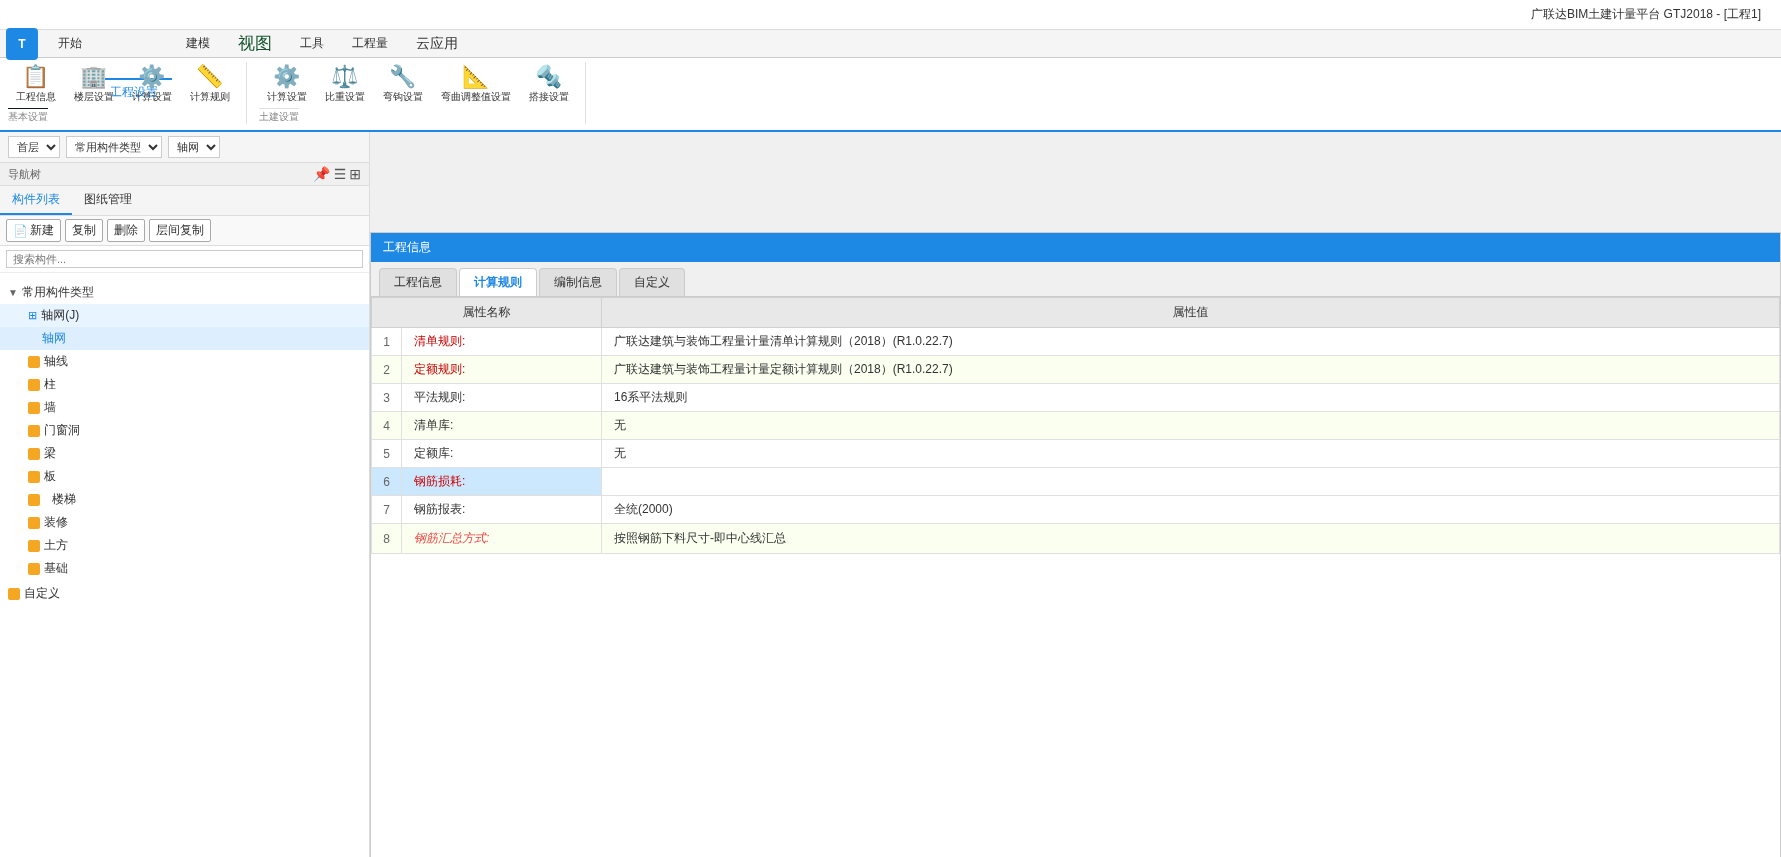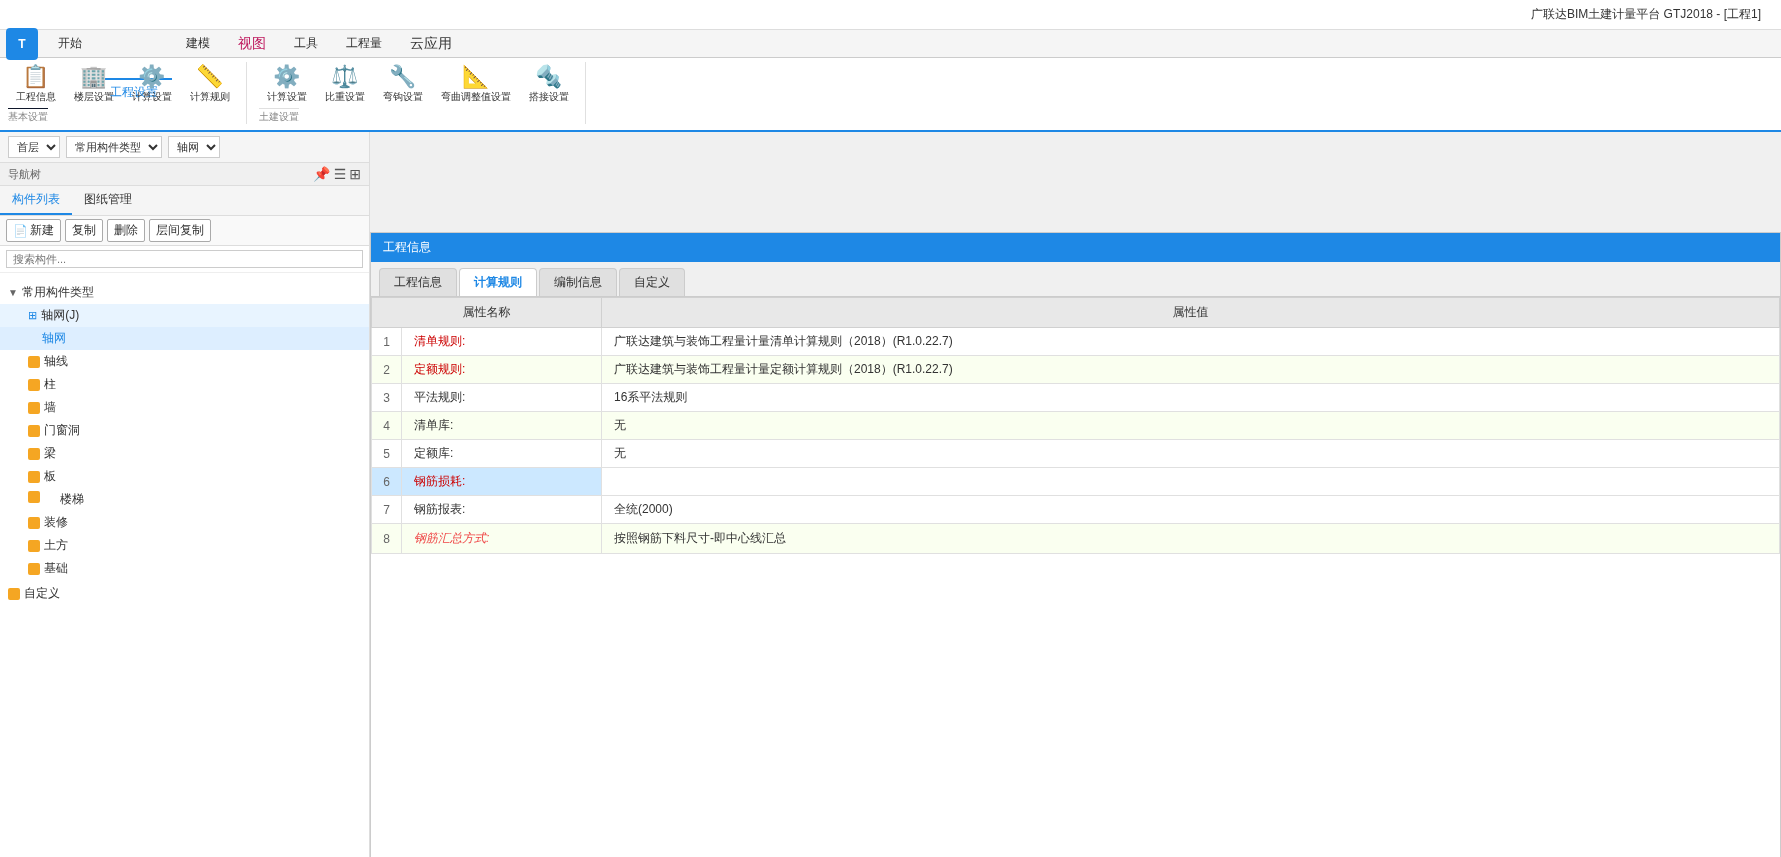--- a/index.html
+++ b/index.html
@@ -305,21 +305,21 @@
 <div class="ribbon">
 
   <div style="display:flex; align-items:center; background:#f5f5f5; border-bottom:1px solid #ccc; height:28px;">
     <div class="ribbon-logo">
       <span>T</span>
     </div>
     <div id="ribbon-tabs" style="display:flex; height:100%;">
     <div class="ribbon-tab" style="padding: 4px 14px; cursor: pointer; font-size: 12px; height: 100%; display: flex; align-items: center; color: rgb(51, 51, 51);">开始</div>
         <div class="ribbon-tab active" style="padding: 4px 14px; cursor: pointer; font-size: 12px; height: 100%; display: flex; align-items: center; background: rgb(255, 255, 255); color: rgb(30, 136, 229); border-top: 2px solid rgb(30, 136, 229);">工程设置</div>
         <div class="ribbon-tab" style="padding: 4px 14px; cursor: pointer; font-size: 12px; height: 100%; display: flex; align-items: center; color: rgb(51, 51, 51);">建模</div>
-        <div class="ribbon-tab" style="padding: 4px 14px; cursor: pointer; font-size: 14px; height: 100%; display: flex; align-items: center; color: #be185d;">视图</div>
+        <div class="ribbon-tab" style="padding: 4px 14px; cursor: pointer; font-size: 17px; height: 100%; display: flex; align-items: center; color: #14532d;">视图</div>
         <div class="ribbon-tab" style="padding: 4px 14px; cursor: pointer; font-size: 12px; height: 100%; display: flex; align-items: center; color: rgb(51, 51, 51);">工具</div>
         <div class="ribbon-tab" style="padding: 4px 14px; cursor: pointer; font-size: 12px; height: 100%; display: flex; align-items: center; color: rgb(51, 51, 51);">工程量</div>
         <div class="ribbon-tab" style="padding: 4px 14px; cursor: pointer; font-size: 14px; height: 100%; display: flex; align-items: center; color: rgb(51, 51, 51);">云应用</div>
       </div>
   </div>
 
   <div class="ribbon-toolbar" style="display:flex; align-items:flex-start; padding:4px 0; min-height:72px; background:#fff;">
 
     <div class="toolbar-group" style="display:flex; flex-direction:column; padding:0 8px; border-right:1px solid #e0e0e0;">
       <div style="display:flex; gap:2px;">
@@ -455,21 +455,21 @@
           <span>门窗洞</span>
         </div>
         <div style="padding:3px 28px;font-size:12px;color:#333;cursor:pointer;display:flex;align-items:center;gap:4px;" class="tree-item">
           <span style="display:inline-block;width:12px;height:12px;background:#f5a623;border-radius:2px;"></span>
           <span>梁</span>
         </div>
         <div style="padding:3px 28px;font-size:12px;color:#333;cursor:pointer;display:flex;align-items:center;gap:4px;" class="tree-item">
           <span style="display:inline-block;width:12px;height:12px;background:#f5a623;border-radius:2px;"></span>
           <span>板</span>
         </div>
-        <div style="padding:3px 28px;font-size:12px;color:#333;cursor:pointer;display:flex;align-items:flex-start;gap:20px;" class="tree-item">
+        <div style="padding:3px 28px;font-size:12px;color:#333;cursor:pointer;display:flex;align-items:center;gap:12px;" class="tree-item">
           <span style="display:inline-block;width:12px;height:12px;background:#f5a623;border-radius:2px;"></span>
           <span>楼梯</span>
         </div>
         <div style="padding:3px 28px;font-size:12px;color:#333;cursor:pointer;display:flex;align-items:center;gap:4px;" class="tree-item">
           <span style="display:inline-block;width:12px;height:12px;background:#f5a623;border-radius:2px;"></span>
           <span>装修</span>
         </div>
         <div style="padding:3px 28px;font-size:12px;color:#333;cursor:pointer;display:flex;align-items:center;gap:4px;" class="tree-item">
           <span style="display:inline-block;width:12px;height:12px;background:#f5a623;border-radius:2px;"></span>
           <span>土方</span>

